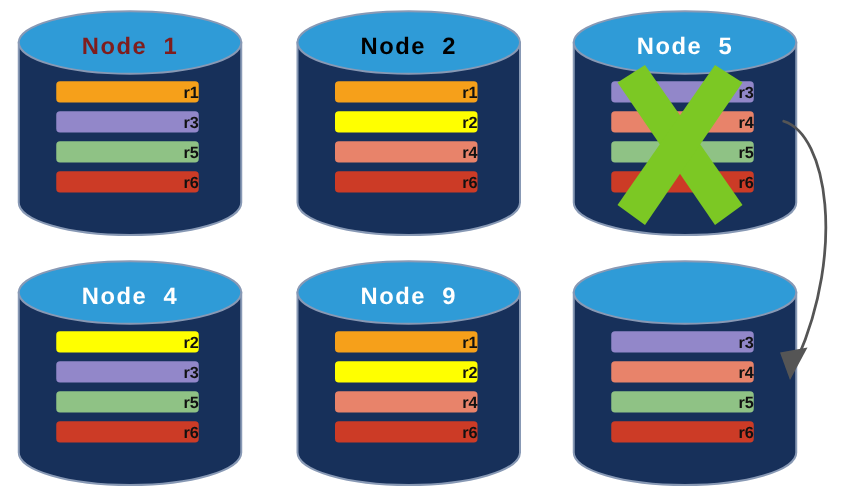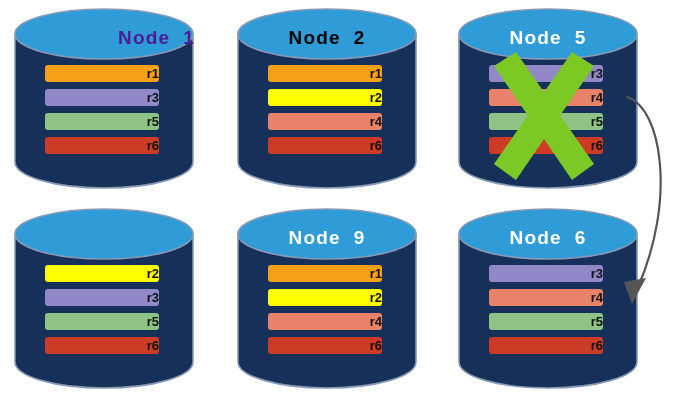--- a/index.html
+++ b/index.html
@@ -90,21 +90,21 @@
 <body>
 
 <div id="canvas" style="background: rgb(255, 255, 255);">
 
   <div id="nodes-layer">
       <div class="node" style="left: 13px; top: 8px;">
         <svg class="cyl-svg" viewBox="0 0 182 180">
           <path d="M 2 26 L 2 154 A 89 26 0 0 0 180 154 L 180 26 Z" fill="#17305a" stroke="#8899b5" stroke-width="1.6"></path>
           <ellipse cx="91" cy="26" rx="89" ry="25" fill="#2f9bd7" stroke="#8899b5" stroke-width="1.6"></ellipse>
         </svg>
-        <div class="node-label" style="color: #4c1d95; text-align: right;">Node  1</div>
+        <div class="node-label" style="color: #7f1d1d;">Node  1</div>
         <div class="records">
           <div class="record" style="background: rgb(246, 160, 26); color: rgb(17, 17, 17);">r1</div>
           <div class="record" style="background: rgb(146, 135, 201); color: rgb(17, 17, 17);">r3</div>
           <div class="record" style="background: rgb(143, 194, 133); color: rgb(17, 17, 17);">r5</div>
           <div class="record" style="background: rgb(204, 59, 38); color: rgb(17, 17, 17);">r6</div>
         </div>
       </div>
       <div class="node" style="left: 236px; top: 8px;">
         <svg class="cyl-svg" viewBox="0 0 182 180">
           <path d="M 2 26 L 2 154 A 89 26 0 0 0 180 154 L 180 26 Z" fill="#17305a" stroke="#8899b5" stroke-width="1.6"></path>
@@ -129,20 +129,21 @@
           <div class="record" style="background: rgb(232, 131, 106); color: rgb(17, 17, 17);">r4</div>
           <div class="record" style="background: rgb(143, 194, 133); color: rgb(17, 17, 17);">r5</div>
           <div class="record" style="background: rgb(204, 59, 38); color: rgb(17, 17, 17);">r6</div>
         </div>
       </div>
       <div class="node" style="left: 13px; top: 208px;">
         <svg class="cyl-svg" viewBox="0 0 182 180">
           <path d="M 2 26 L 2 154 A 89 26 0 0 0 180 154 L 180 26 Z" fill="#17305a" stroke="#8899b5" stroke-width="1.6"></path>
           <ellipse cx="91" cy="26" rx="89" ry="25" fill="#2f9bd7" stroke="#8899b5" stroke-width="1.6"></ellipse>
         </svg>
+        <div class="node-label" style="color: rgb(255, 255, 255);">Node  4</div>
         <div class="records">
           <div class="record" style="background: rgb(255, 255, 0); color: rgb(17, 17, 17);">r2</div>
           <div class="record" style="background: rgb(146, 135, 201); color: rgb(17, 17, 17);">r3</div>
           <div class="record" style="background: rgb(143, 194, 133); color: rgb(17, 17, 17);">r5</div>
           <div class="record" style="background: rgb(204, 59, 38); color: rgb(17, 17, 17);">r6</div>
         </div>
       </div>
       <div class="node" style="left: 236px; top: 208px;">
         <svg class="cyl-svg" viewBox="0 0 182 180">
           <path d="M 2 26 L 2 154 A 89 26 0 0 0 180 154 L 180 26 Z" fill="#17305a" stroke="#8899b5" stroke-width="1.6"></path>
@@ -154,21 +155,20 @@
           <div class="record" style="background: rgb(255, 255, 0); color: rgb(17, 17, 17);">r2</div>
           <div class="record" style="background: rgb(232, 131, 106); color: rgb(17, 17, 17);">r4</div>
           <div class="record" style="background: rgb(204, 59, 38); color: rgb(17, 17, 17);">r6</div>
         </div>
       </div>
       <div class="node" style="left: 457px; top: 208px;">
         <svg class="cyl-svg" viewBox="0 0 182 180">
           <path d="M 2 26 L 2 154 A 89 26 0 0 0 180 154 L 180 26 Z" fill="#17305a" stroke="#8899b5" stroke-width="1.6"></path>
           <ellipse cx="91" cy="26" rx="89" ry="25" fill="#2f9bd7" stroke="#8899b5" stroke-width="1.6"></ellipse>
         </svg>
-        <div class="node-label" style="color: rgb(255, 255, 255);">Node  6</div>
         <div class="records">
           <div class="record" style="background: rgb(146, 135, 201); color: rgb(17, 17, 17);">r3</div>
           <div class="record" style="background: rgb(232, 131, 106); color: rgb(17, 17, 17);">r4</div>
           <div class="record" style="background: rgb(143, 194, 133); color: rgb(17, 17, 17);">r5</div>
           <div class="record" style="background: rgb(204, 59, 38); color: rgb(17, 17, 17);">r6</div>
         </div>
       </div>
     </div>
 
   <svg class="xmark" id="x-mark" viewBox="0 0 108 130" preserveAspectRatio="none">

